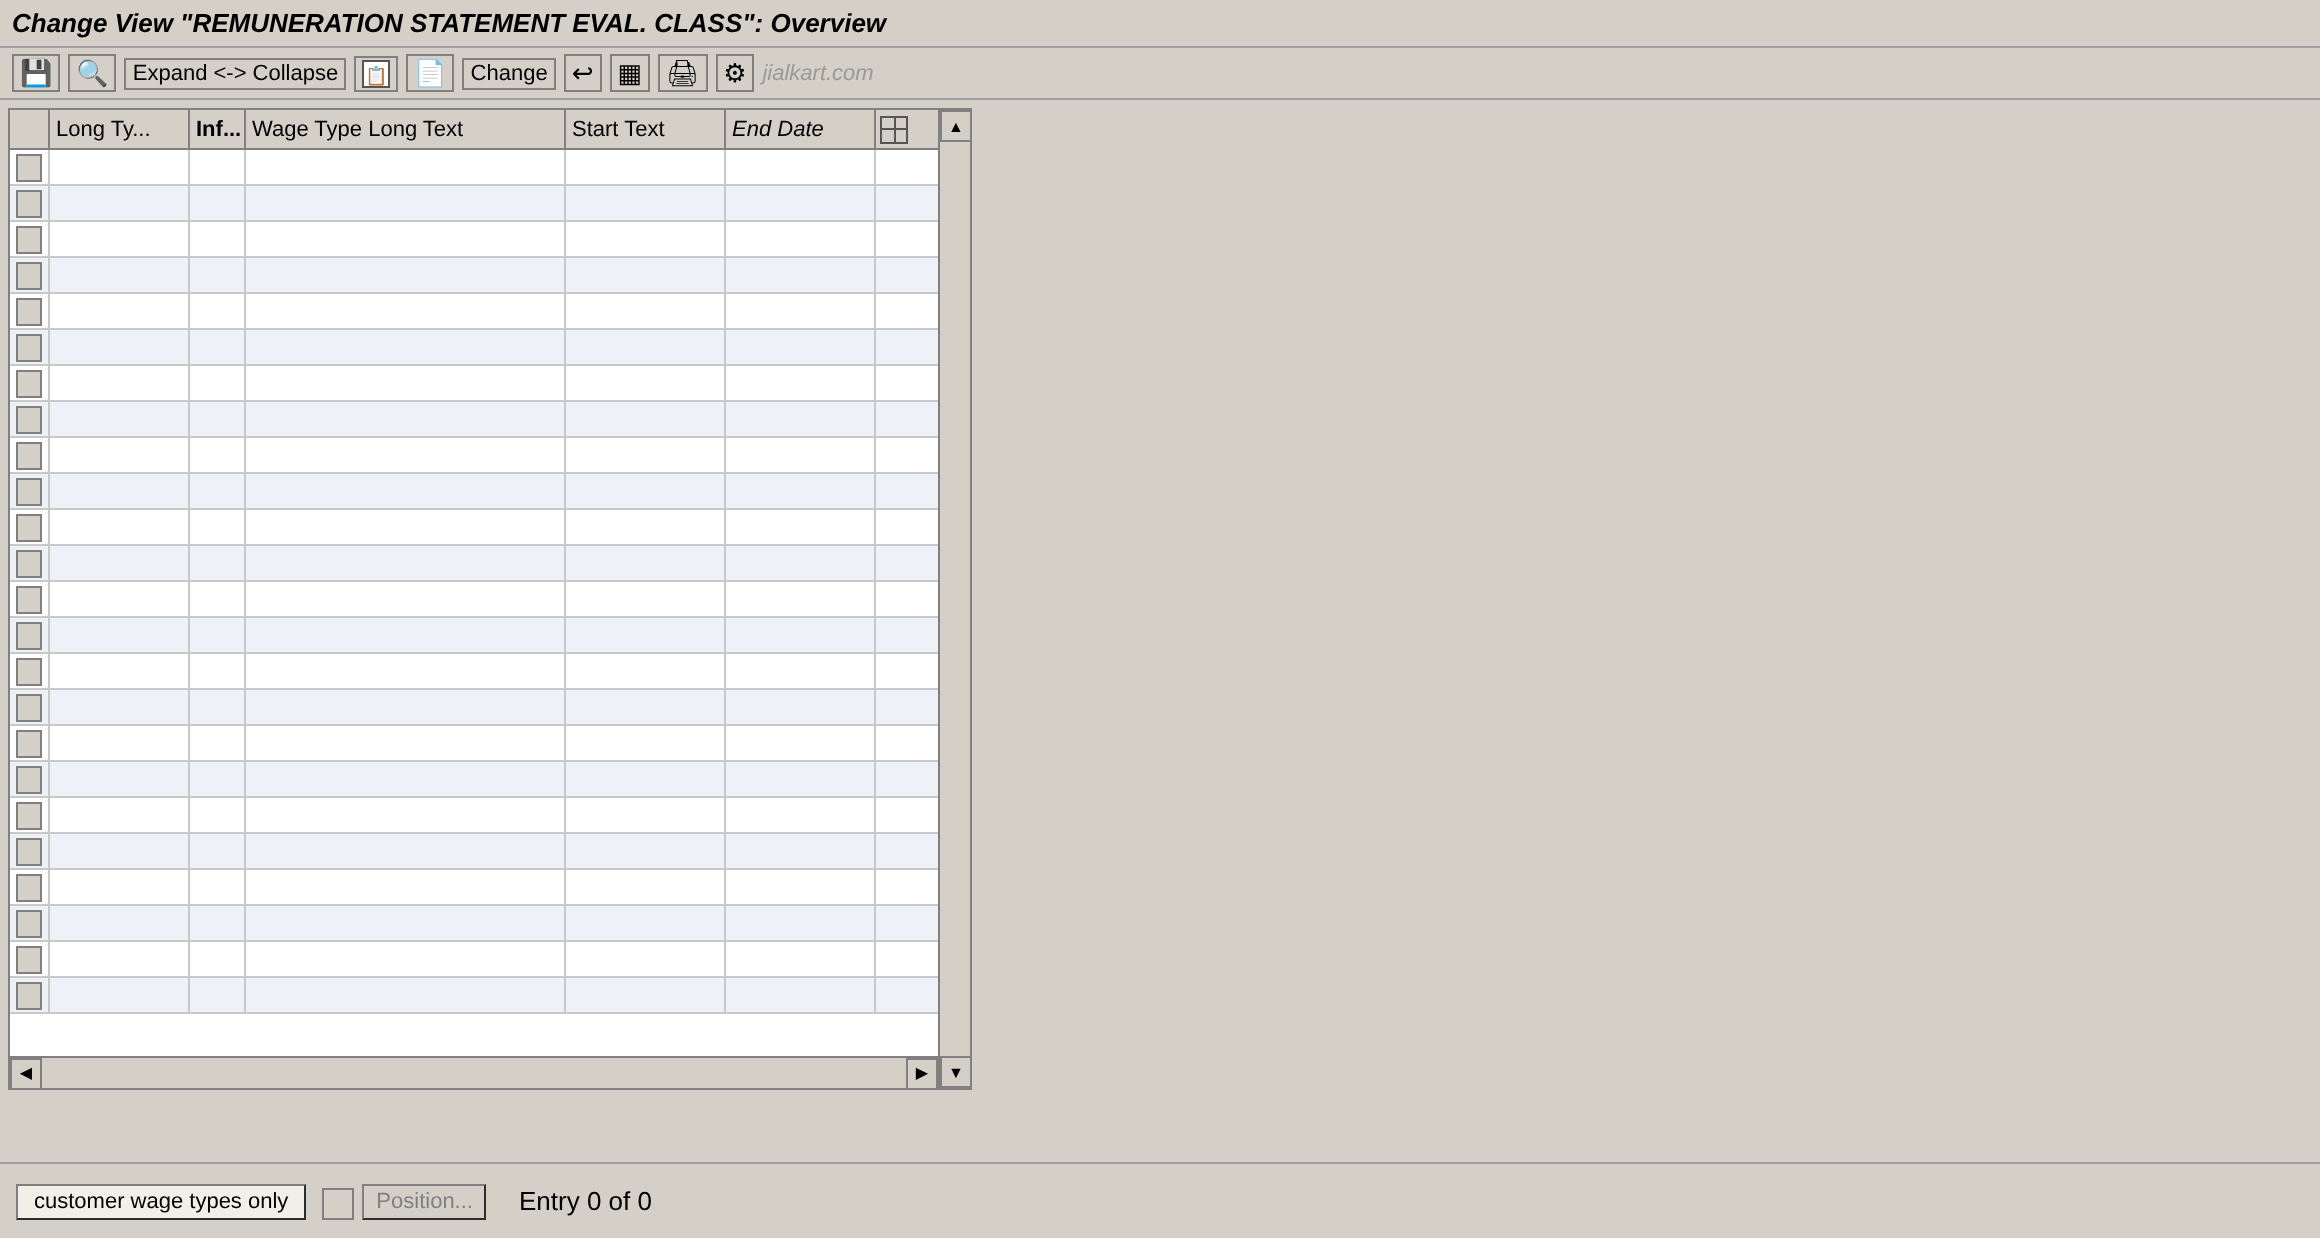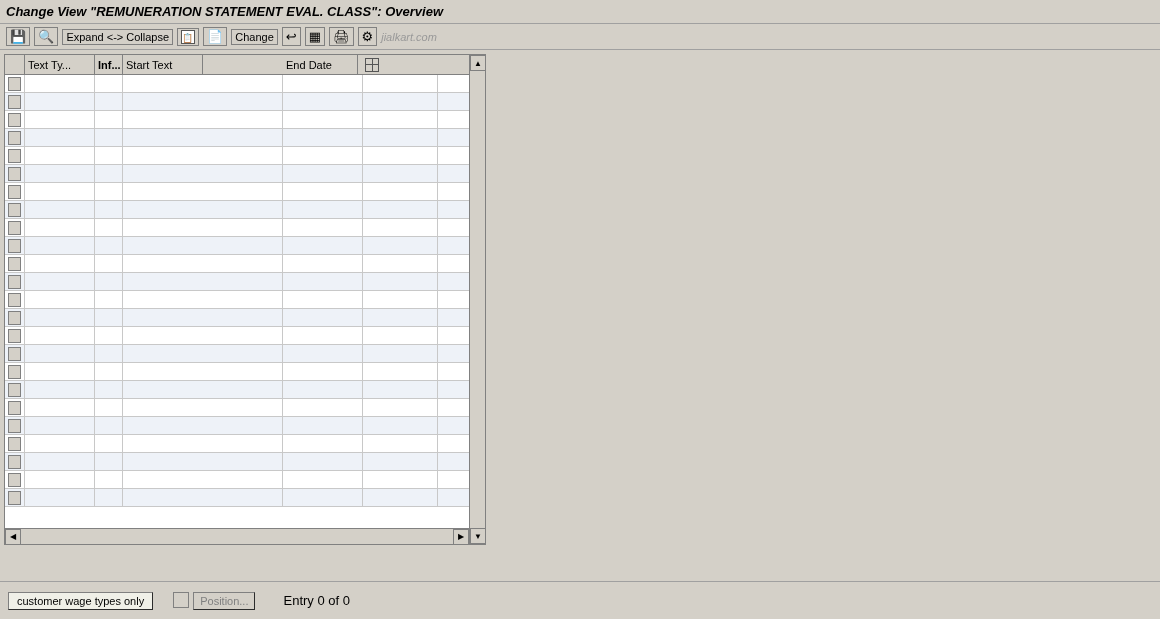--- a/index.html
+++ b/index.html
@@ -122,21 +122,21 @@
       position: absolute;
       bottom: 0;
       left: 0;
       right: 0;
       height: 38px;
       background: #d4d0c8;
       border-top: 1px solid #a0a0a0;
       display: flex;
       align-items: center;
       padding: 4px 8px;
-      gap: 20px;
+      gap: 8px;
     }
 
     .bottom-btn {
       background: #f0f0e8;
       border: 1px outset #808080;
       padding: 2px 8px;
       cursor: pointer;
       font-size: 11px;
       color: #000;
     }
@@ -284,24 +284,25 @@
   <span style="color:#999; font-style:italic; font-size:11px; ">jialkart.com</span>
 </div>
 
 <div class="main-content">
 
   <div class="table-wrapper">
     <div class="table-inner">
 
       <div class="table-header">
         <div class="table-header-cell" style="width:20px;"></div>
-        <div class="table-header-cell" style="width:70px;">Text Ty...</div>
+        <div class="table-header-cell" style="width:70px;">Long Ty...</div>
         <div class="table-header-cell" style="width:28px;font-weight:bold;">Inf...</div>
+        <div class="table-header-cell" style="width:160px;">Wage Type Long Text</div>
         <div class="table-header-cell" style="width:80px;">Start Text</div>
-        <div class="table-header-cell" style="width:75px;">End Date</div>
+        <div class="table-header-cell" style="width:75px;font-style:italic;">End Date</div>
 
         <div class="table-header-cell" style="width:22px; padding:2px; border-right:none;">
           <div class="icon-grid">
             <div class="icon-grid-cell"></div>
             <div class="icon-grid-cell"></div>
             <div class="icon-grid-cell"></div>
             <div class="icon-grid-cell"></div>
           </div>
         </div>
       </div>
@@ -562,18 +563,18 @@
       <div class="scroll-track"></div>
       <div class="scroll-arrow">▼</div>
     </div>
   </div>
 
   <div class="right-area"></div>
 </div>
 
 <div class="bottom-bar">
   <button class="bottom-btn">customer wage types only</button>
-  <div style="display:flex; align-items:flex-start; gap:4px;">
+  <div style="display:flex; align-items:flex-end; gap:4px;">
     <span style="width:16px;height:16px;border:1px solid #808080;background:#d4d0c8;display:inline-block;"></span>
     <button class="position-btn">Position...</button>
   </div>
   <span class="entry-info">Entry 0 of 0</span>
 </div>
 
 </body></html>

